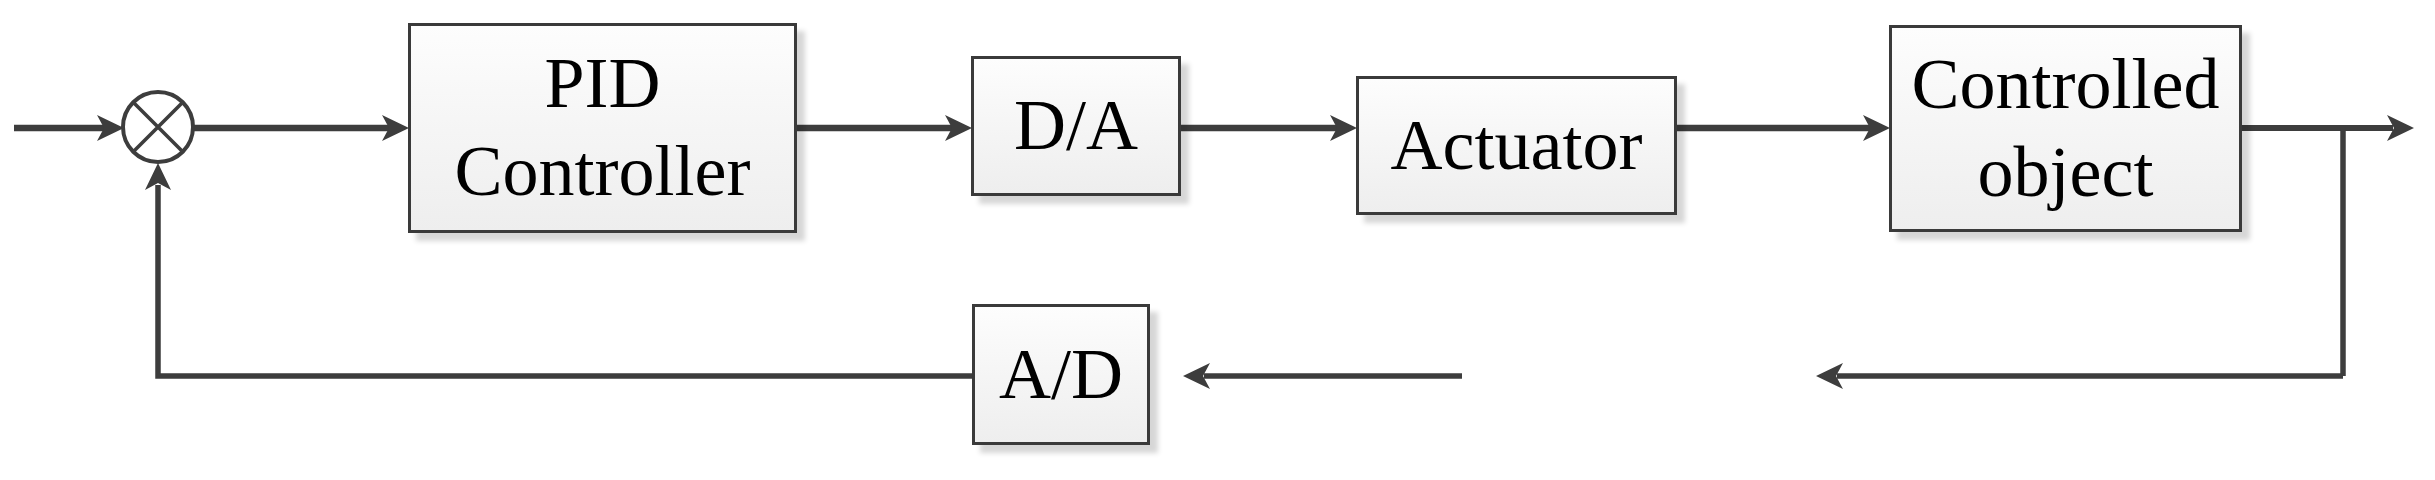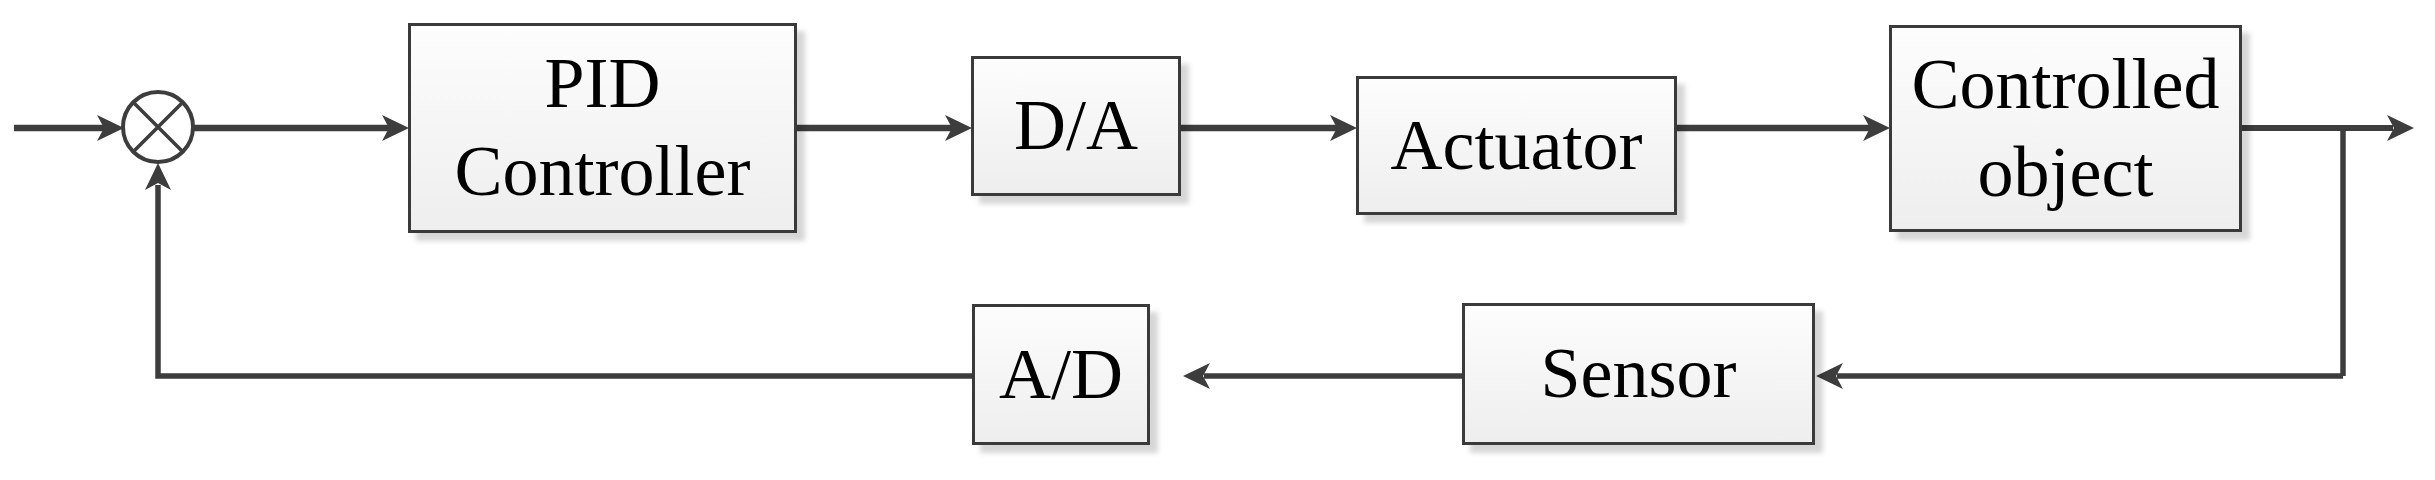--- a/index.html
+++ b/index.html
@@ -100,21 +100,18 @@
 
   <div class="block" id="blk-actuator">
     <span class="label">Actuator</span>
   </div>
 
   <div class="block" id="blk-controlled">
     <span class="label">Controlled
 object</span>
   </div>
 
-  <div class="block" id="blk-sensor">
-    <span class="label">Sensor</span>
-  </div>
 
   <div class="block" id="blk-ad">
     <span class="label">A/D</span>
   </div>
 
 </div>
 
 </body></html>

